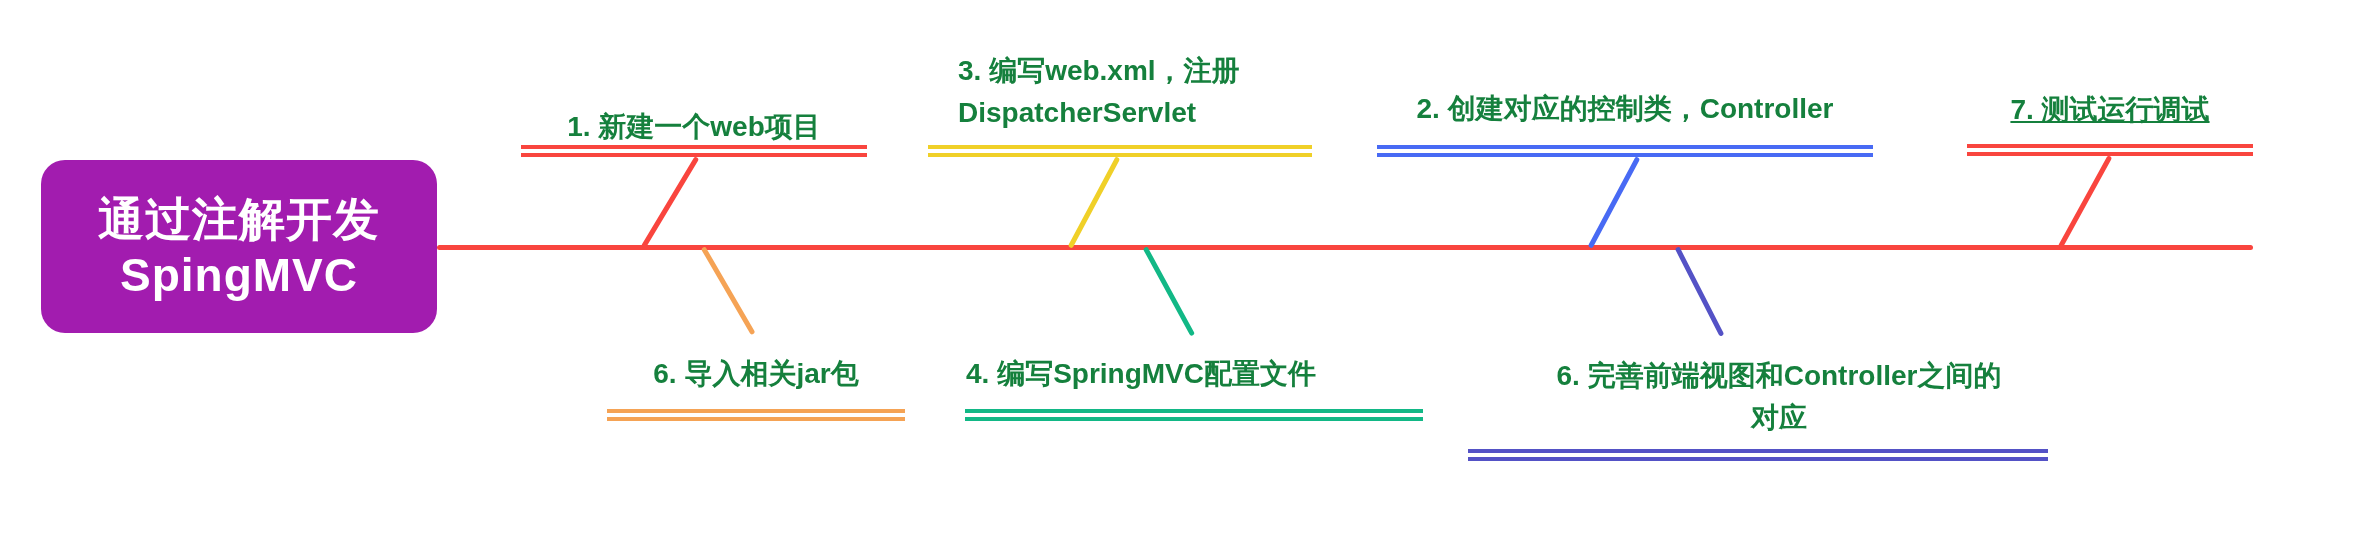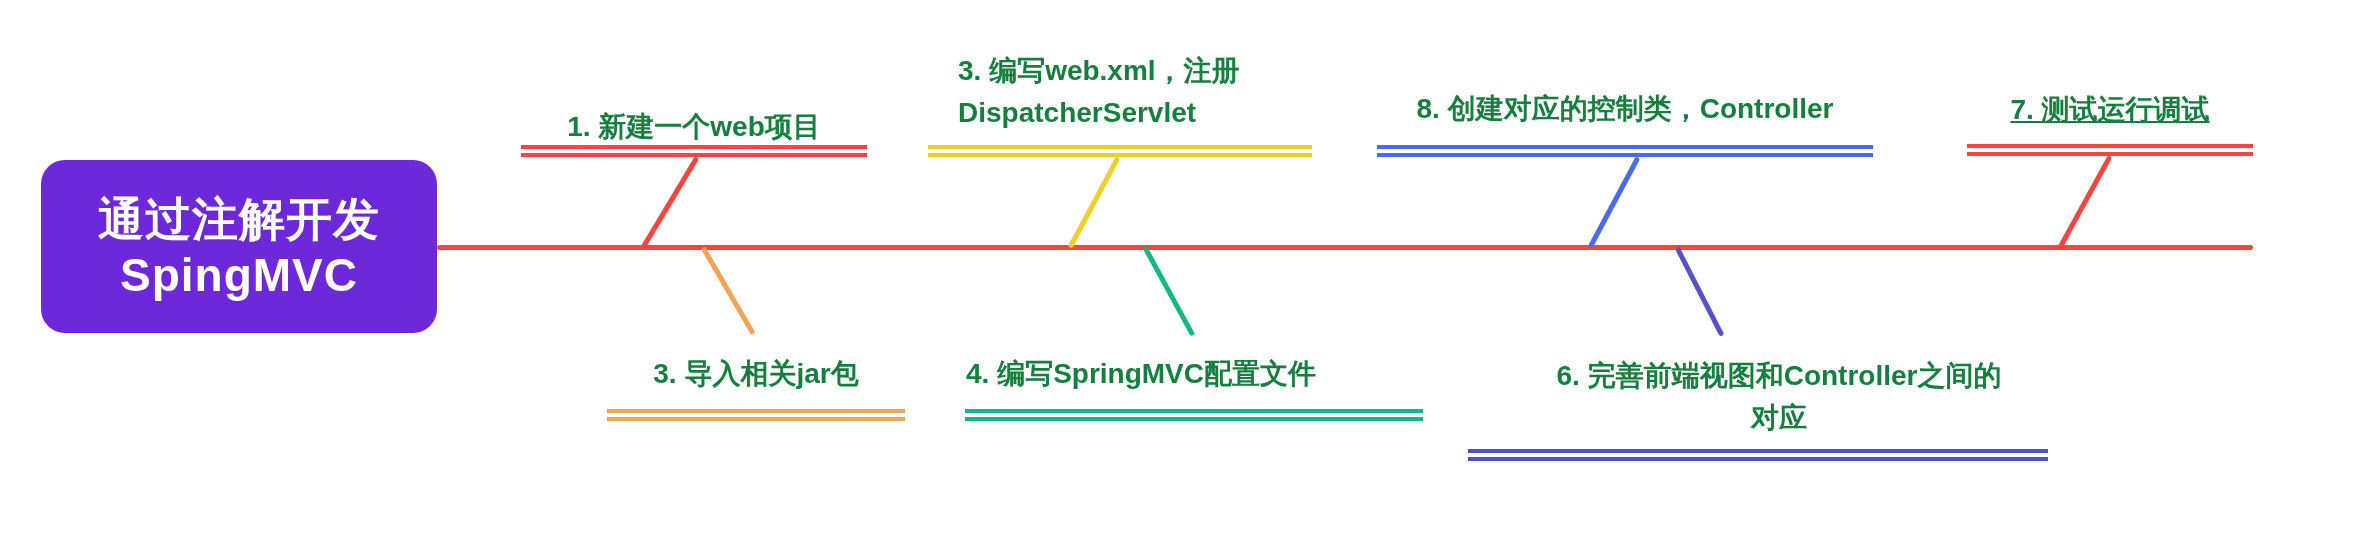--- a/index.html
+++ b/index.html
@@ -59,54 +59,54 @@
     background: var(--c);
     transform-origin: 0 50%;
     border-radius: 3px;
   }
 </style>
 </head>
 <body>
 
 <div id="canvas">
 
-  <div class="root-node" style="left: 41px; top: 160px; width: 396px; height: 173px; background: #6d28d9; color: rgb(255, 255, 255);">通过注解开发
+  <div class="root-node" style="left: 41px; top: 160px; width: 396px; height: 173px; background: #a21caf; color: rgb(255, 255, 255);">通过注解开发
 SpingMVC</div>
 
   <div class="spine" style="left: 437px; top: 245px; width: 1816px; height: 5px; background: rgb(249, 69, 62);"></div>
 
   <div class="branch" style="--c: #f9453e;">
     <div class="diag" style="left: 643px; top: 244.5px; width: 105px; transform: rotate(-59.04deg);"></div>
     <div class="underline" style="left: 521px; top: 145px; width: 346px;"></div>
     <div class="label" style="left: 521px; top: 90px; width: 346px; text-align: center; padding-left: 0px; margin-top: 16px;">1. 新建一个web项目</div>
   </div>
 
   <div class="branch" style="--c: #f5a355;">
     <div class="diag" style="left: 703px; top: 244.5px; width: 99.5px; transform: rotate(59.83deg);"></div>
     <div class="underline" style="left: 607px; top: 409px; width: 298px;"></div>
-    <div class="label" style="left: 607px; top: 353px; width: 298px; text-align: center; padding-left: 0px;">3. 导入相关jar包</div>
+    <div class="label" style="left: 607px; top: 353px; width: 298px; text-align: center; padding-left: 0px;">6. 导入相关jar包</div>
   </div>
 
   <div class="branch" style="--c: #f0d028;">
     <div class="diag" style="left: 1070px; top: 244.5px; width: 102px; transform: rotate(-61.93deg);"></div>
     <div class="underline" style="left: 928px; top: 145px; width: 384px;"></div>
     <div class="label" style="left: 928px; top: 50px; width: 384px; text-align: left; padding-left: 30px;">3. 编写web.xml，注册
 DispatcherServlet</div>
   </div>
 
   <div class="branch" style="--c: #12b886;">
     <div class="diag" style="left: 1145px; top: 244.5px; width: 100.2px; transform: rotate(61.39deg);"></div>
     <div class="underline" style="left: 965px; top: 409px; width: 458px;"></div>
     <div class="label" style="left: 966px; top: 353px; width: 458px; text-align: left; padding-left: 0px;">4. 编写SpringMVC配置文件</div>
   </div>
 
   <div class="branch" style="--c: #486af4;">
     <div class="diag" style="left: 1590px; top: 244.5px; width: 102px; transform: rotate(-61.93deg);"></div>
     <div class="underline" style="left: 1377px; top: 145px; width: 496px;"></div>
-    <div class="label" style="left: 1377px; top: 88px; width: 496px; text-align: center; padding-left: 0px;">8. 创建对应的控制类，Controller</div>
+    <div class="label" style="left: 1377px; top: 88px; width: 496px; text-align: center; padding-left: 0px;">2. 创建对应的控制类，Controller</div>
   </div>
 
   <div class="branch" style="--c: #5452c6;">
     <div class="diag" style="left: 1677px; top: 244.5px; width: 98.8px; transform: rotate(62.92deg);"></div>
     <div class="underline" style="left: 1468px; top: 449px; width: 580px;"></div>
     <div class="label" style="left: 1468px; top: 355px; width: 580px; text-align: center; padding-left: 42px;">6. 完善前端视图和Controller之间的
 对应</div>
   </div>
 
   <div class="branch" style="--c: #f9453e;">

